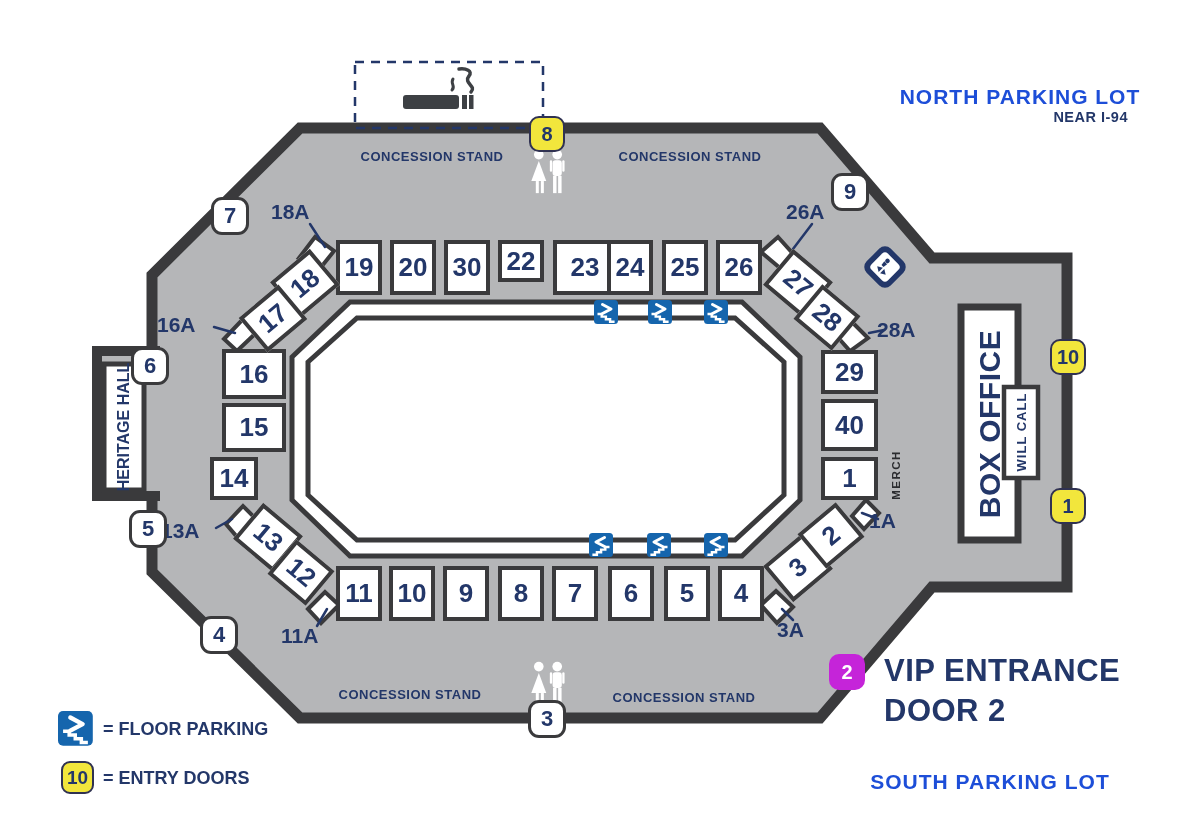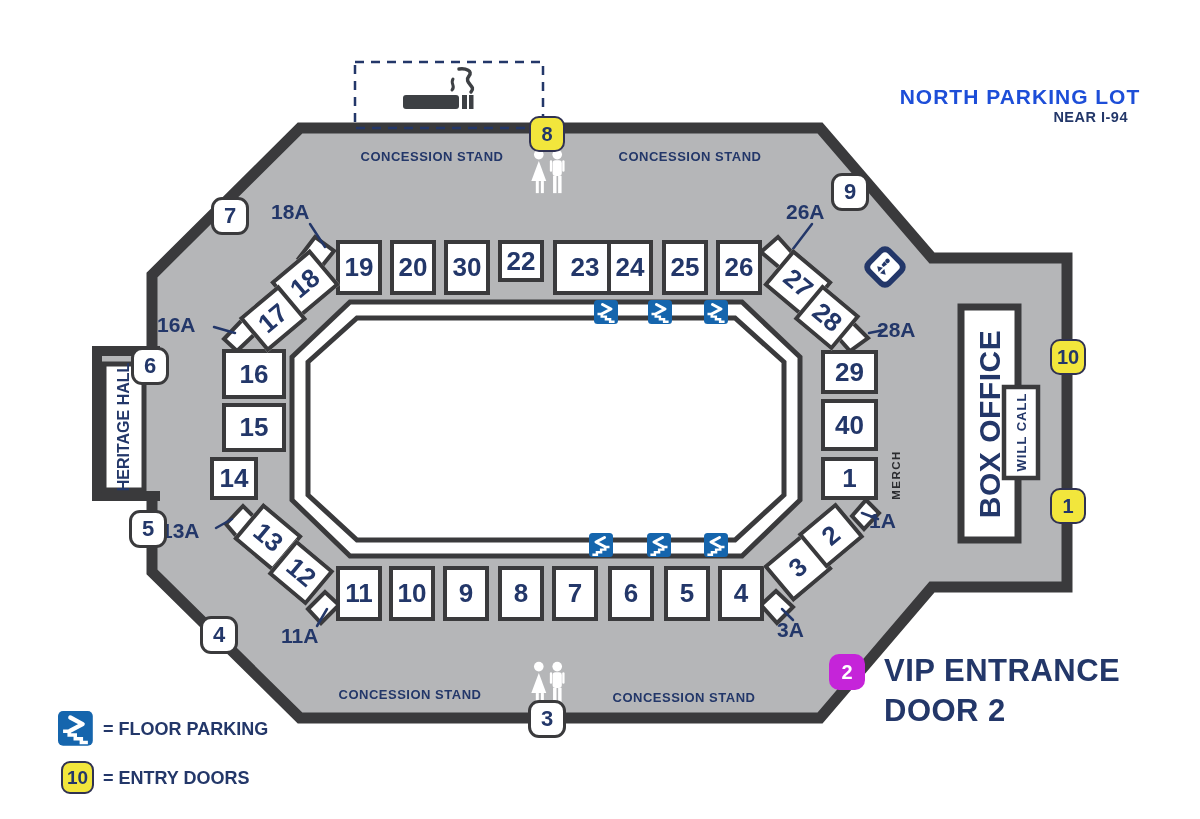--- a/index.html
+++ b/index.html
@@ -180,20 +180,21 @@
   <div class="vtext" style="left:61px;top:418px;width:126px;height:18px;font-size:16px">HERITAGE HALL</div>
   <div class="vtext" style="left:870px;top:469px;width:52px;height:12px;font-size:11.5px;letter-spacing:1.5px;color:#2b2c2f">MERCH</div>
 
   <div class="caption concession" style="left:347px;top:149px">CONCESSION STAND</div>
   <div class="caption concession" style="left:605px;top:149px">CONCESSION STAND</div>
   <div class="caption concession" style="left:325px;top:687px">CONCESSION STAND</div>
   <div class="caption concession" style="left:599px;top:690px">CONCESSION STAND</div>
 
   <div class="parking" style="left:865px;top:85px;width:310px">NORTH PARKING LOT</div>
   <div class="caption" style="left:960px;top:109px;width:168px;text-align:right;font-size:14.5px;letter-spacing:.5px">NEAR I-94</div>
+  <div class="parking" style="left:840px;top:770px;width:300px">SOUTH PARKING LOT</div>
 
   <div class="caption" style="left:884px;top:653px;font-size:31px;letter-spacing:.5px">VIP ENTRANCE</div>
   <div class="caption" style="left:884px;top:693px;font-size:31px;letter-spacing:.5px">DOOR 2</div>
 
   <div class="legendtxt" style="left:103px;top:719px">= FLOOR PARKING</div>
   <div class="door yellow" style="left:61px;top:761px;width:33px;height:33px;border-radius:9px;font-size:19px">10</div>
   <div class="legendtxt" style="left:103px;top:768px">= ENTRY DOORS</div>
 
 </div>
 

